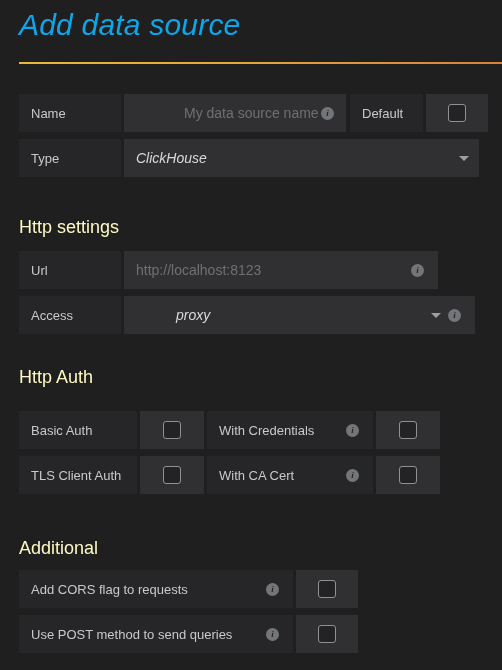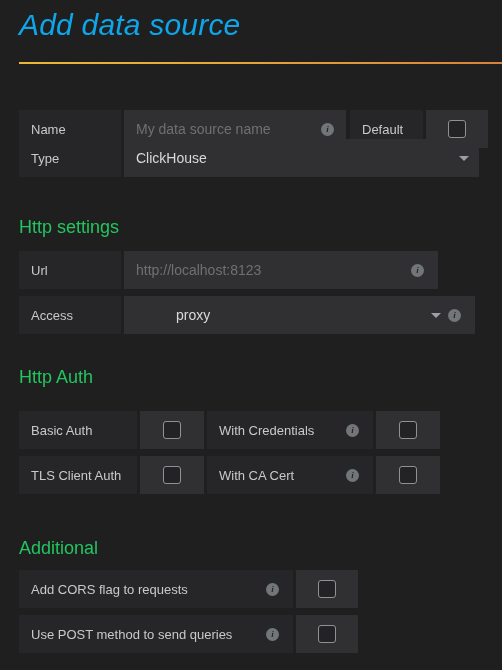--- a/index.html
+++ b/index.html
@@ -42,21 +42,21 @@
     height: 2px;
     background: linear-gradient(to right, #eab839 0%, #e5a63b 45%, #d9813b 100%);
   }
 
   
   .section-heading {
     position: absolute;
     left: 19px;
     font-size: 18px;
     font-weight: 400;
-    color: #22c55e;
+    color: #fef9c3;
     white-space: nowrap;
   }
   .h-http-settings { top: 217px; }
   .h-http-auth     { top: 367px; }
   .h-additional    { top: 538px; }
 
   
   .row { position: absolute; height: 38px; }
 
   .cell {
@@ -75,20 +75,21 @@
     font-size: 13px;
     color: #c7c9ca;
     white-space: nowrap;
   }
 
   .value-text {
     padding-left: 12px;
     font-size: 14px;
     color: #d8d9da;
     white-space: nowrap;
+    font-style: italic;
   }
 
   .placeholder-text {
     padding-left: 12px;
     font-size: 14px;
     color: #6e7072;
     white-space: nowrap;
   }
 
   
@@ -127,23 +128,23 @@
     width: 18px;
     height: 18px;
     border-radius: 3px;
     border: 1px solid #8f9295;
     background: #232325;
     top: 50%;
     margin-top: -9px;
   }
 
   
-  #row-name      { left: 0; top: 94px; width: 502px; margin-top: 16px; }
+  #row-name      { left: 0; top: 94px; width: 502px; }
   #cell-name-label   { left: 19px;  width: 102px; }
-  #cell-name-input   { left: 124px; width: 222px; }
+  #cell-name-input   { left: 124px; width: 222px; padding-left: 48px; }
   #cell-default      { left: 350px; width: 73px; }
   #cell-default-chk  { left: 426px; width: 62px; }
 
   
   #row-type      { left: 0; top: 139px; width: 502px; }
   #cell-type-label   { left: 19px;  width: 102px; }
   #cell-type-select  { left: 124px; width: 355px; background: #303032; }
 
   
   #row-url       { left: 0; top: 251px; width: 502px; }

